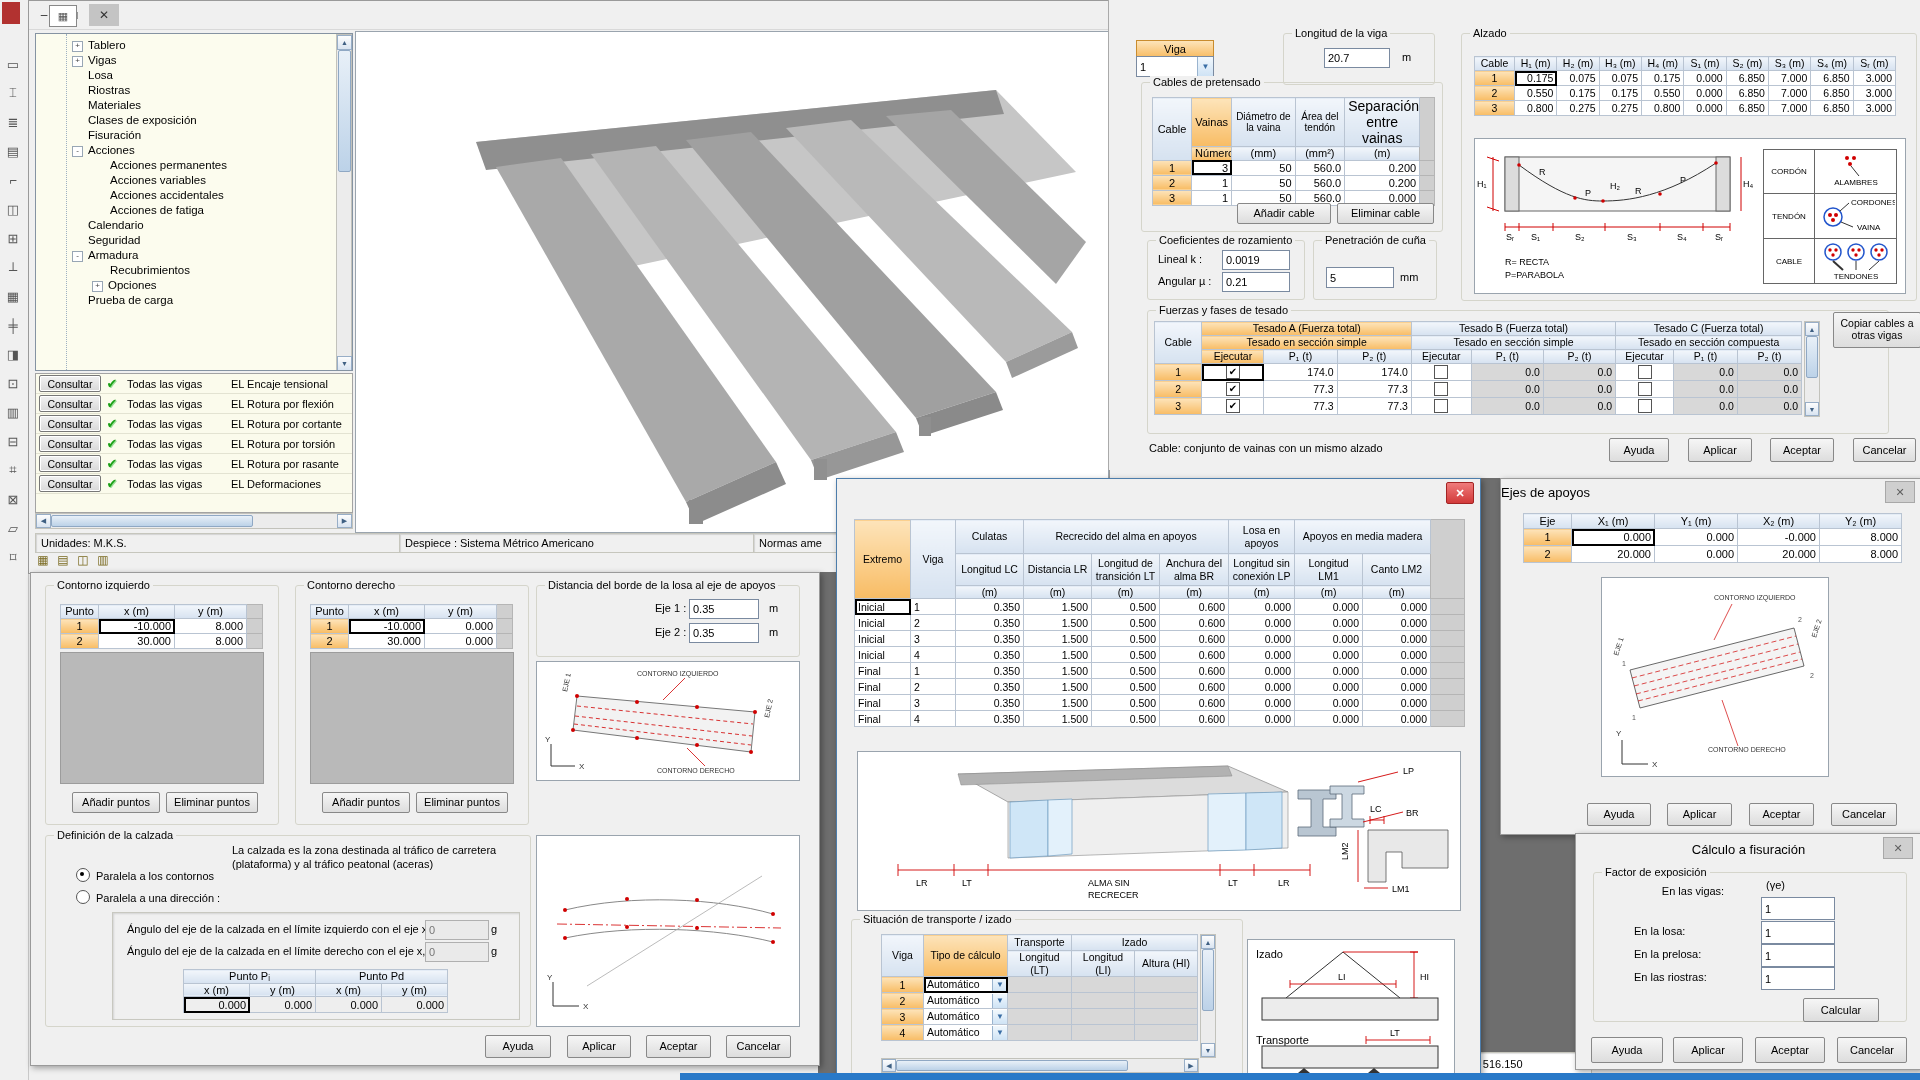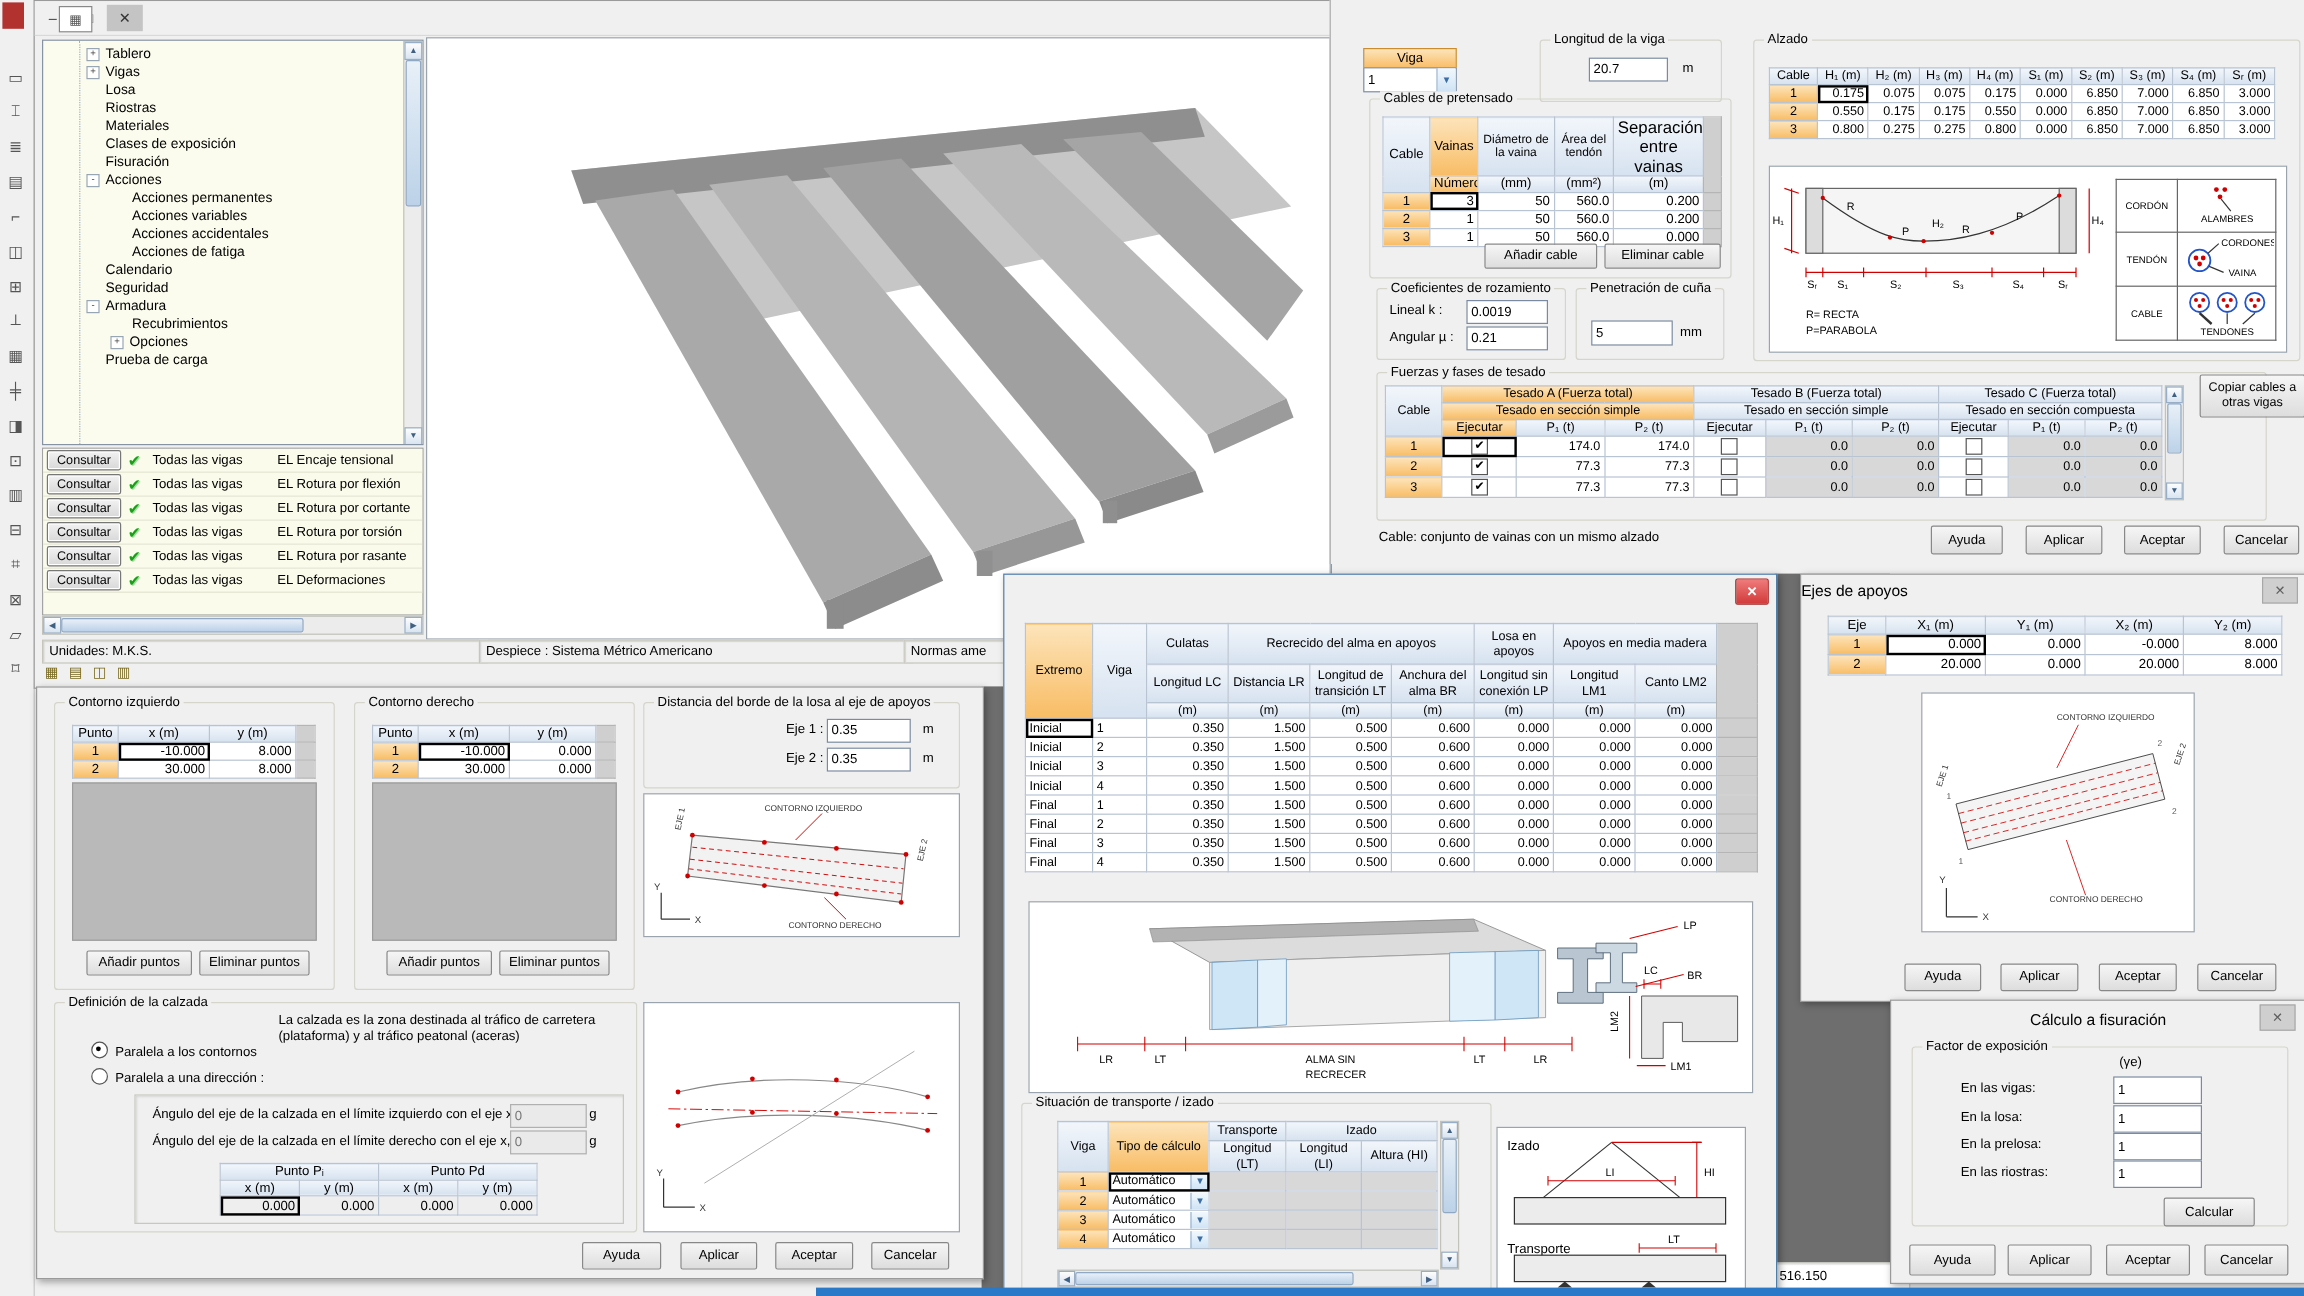--- a/index.html
+++ b/index.html
@@ -1191,21 +1191,21 @@
   </div>
 
   <div class="win" id="fisuracion-panel" style="left:1575px;top:833px;width:345px;height:235px;z-index:3">
     <div class="abs" style="left:0;top:8px;width:100%;text-align:center;font-size:13px">Cálculo a fisuración</div>
     <div class="closebtn-gray" style="right:8px;top:3px">
         <span>✕</span>
       </div>
     <div class="grp" style="left:17px;top:38px;width:312px;height:148px">
       <span class="glbl">Factor de exposición</span>
       <span class="abs" style="left:172px;top:6px">(γe)</span>
-      <span class="abs" style="left:40px;top:28px;width:118px;text-align:left"><span>En las vigas:</span></span>
+      <span class="abs" style="left:40px;top:12px;width:118px;text-align:center"><span>En las vigas:</span></span>
       <div class="inp" style="left:167px;top:24px;width:66px;height:19px">
           <span>1</span>
         </div>
       <span class="abs" style="left:40px;top:52px;width:118px"><span>En la losa:</span></span>
       <div class="inp" style="left:167px;top:48px;width:66px;height:19px">
           <span>1</span>
         </div>
       <span class="abs" style="left:40px;top:75px;width:118px"><span>En la prelosa:</span></span>
       <div class="inp" style="left:167px;top:71px;width:66px;height:19px">
           <span>1</span>

